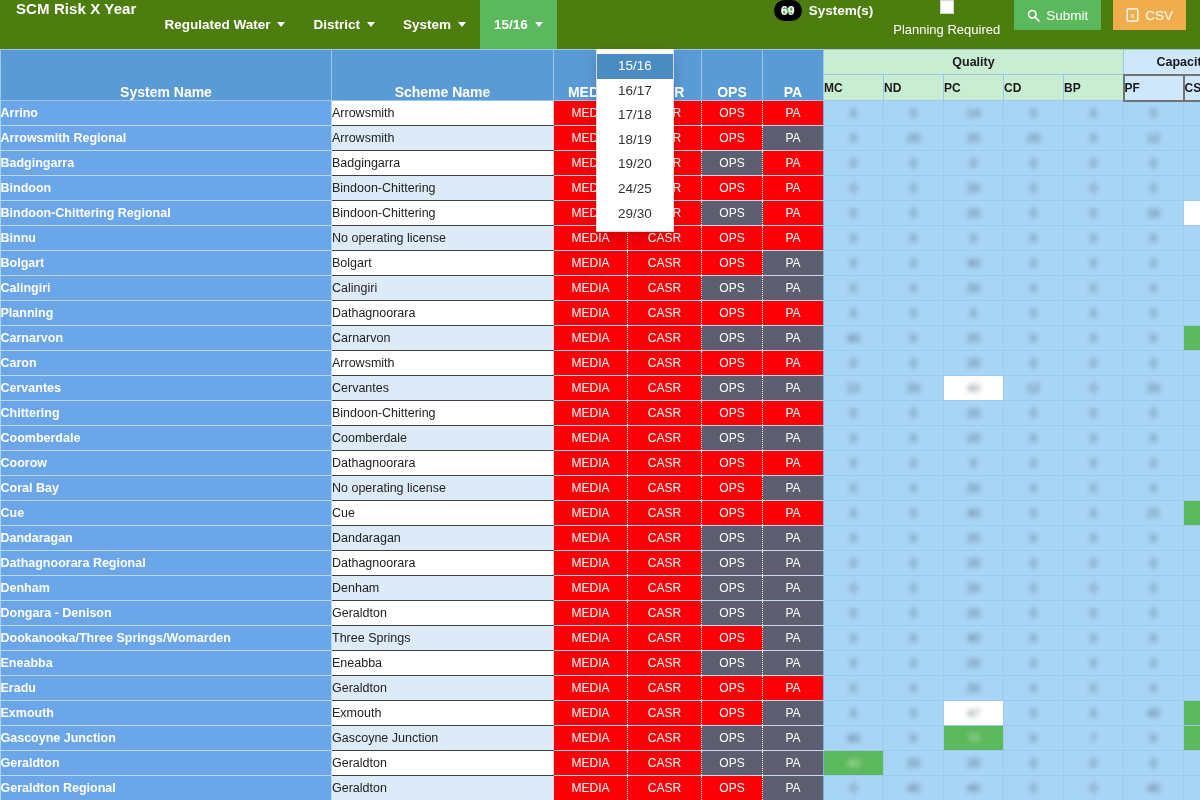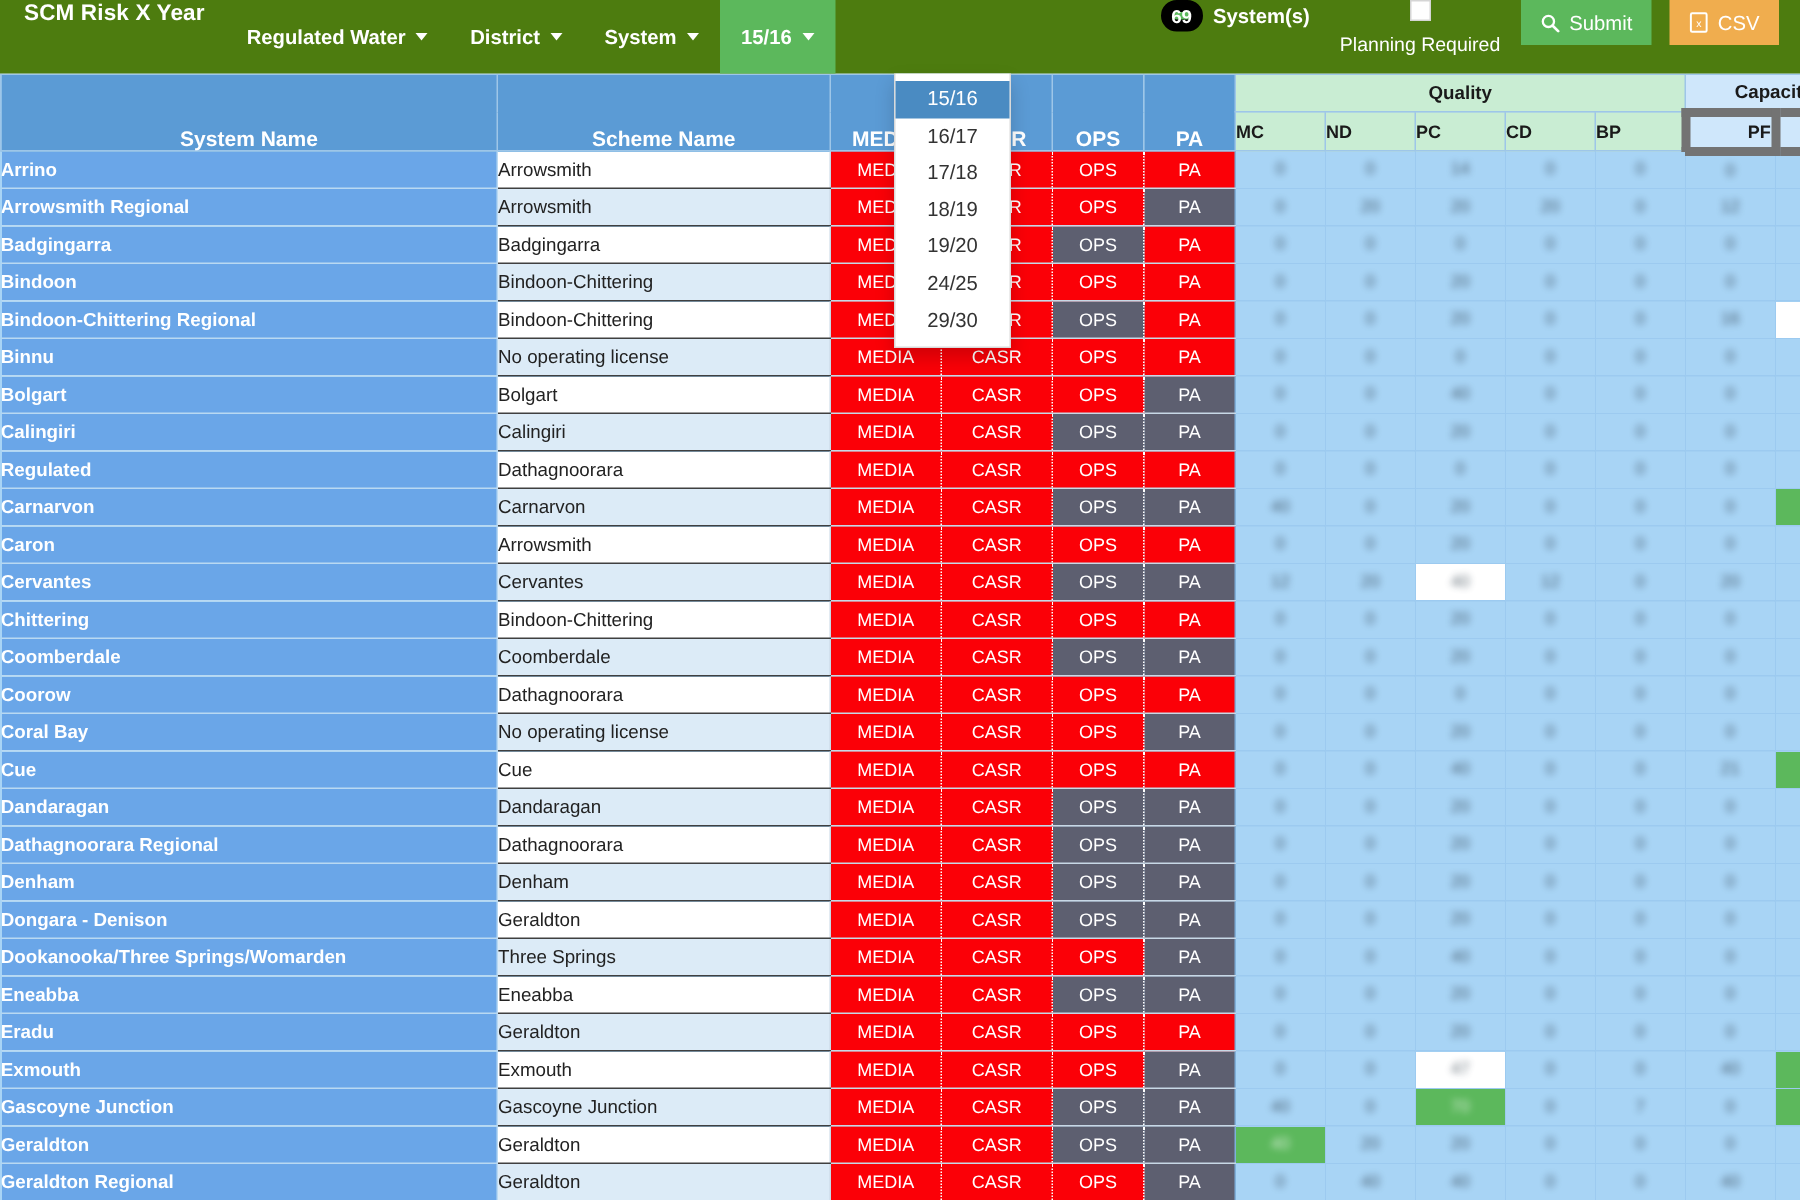--- a/index.html
+++ b/index.html
@@ -117,22 +117,22 @@
     font-size: 12.5px; font-weight: bold; text-align: center;
     border: 1px solid #9ec6e8; height: 25px;
   }
   .sub-q {
     background: #c9edd3; color: #1a1a1a;
     font-size: 12px; font-weight: bold; text-align: left;
     border: 1px solid #9ec6e8; height: 26px; padding-left: 9px;
   }
   .sub-c {
     background: #cfe7fb; color: #1a1a1a;
-    font-size: 12px; font-weight: bold; text-align: right;
-    border: 6px solid #737373; height: 26px; padding-left: 9px;
+    font-size: 12px; font-weight: bold; text-align: left;
+    border: 2px solid #737373; height: 26px; padding-left: 9px;
   }
 
   
   tr.row { height: 25px; }
   td.sysname {
     background: #6aa6e8; color: #ffffff;
     font-size: 12.5px; font-weight: bold;
     padding-left: 22px;
     border-bottom: 1px solid #b9d9f2;
     border-right: 1px solid #b9d9f2;
@@ -395,21 +395,21 @@
           <td class="stat gray last">PA</td>
           <td class="num edge-left"><span>0</span></td>
           <td class="num"><span>0</span></td>
           <td class="num"><span>20</span></td>
           <td class="num"><span>0</span></td>
           <td class="num"><span>0</span></td>
           <td class="num"><span>0</span></td>
           <td class="num"></td>
         </tr>
         <tr class="row odd">
-          <td class="sysname">Regulated</td>
+          <td class="sysname">Planning</td>
           <td class="schname">Dathagnoorara</td>
           <td class="stat red">MEDIA</td>
           <td class="stat red">CASR</td>
           <td class="stat red">OPS</td>
           <td class="stat red last">PA</td>
           <td class="num edge-left"><span>0</span></td>
           <td class="num"><span>0</span></td>
           <td class="num"><span>0</span></td>
           <td class="num"><span>0</span></td>
           <td class="num"><span>0</span></td>

